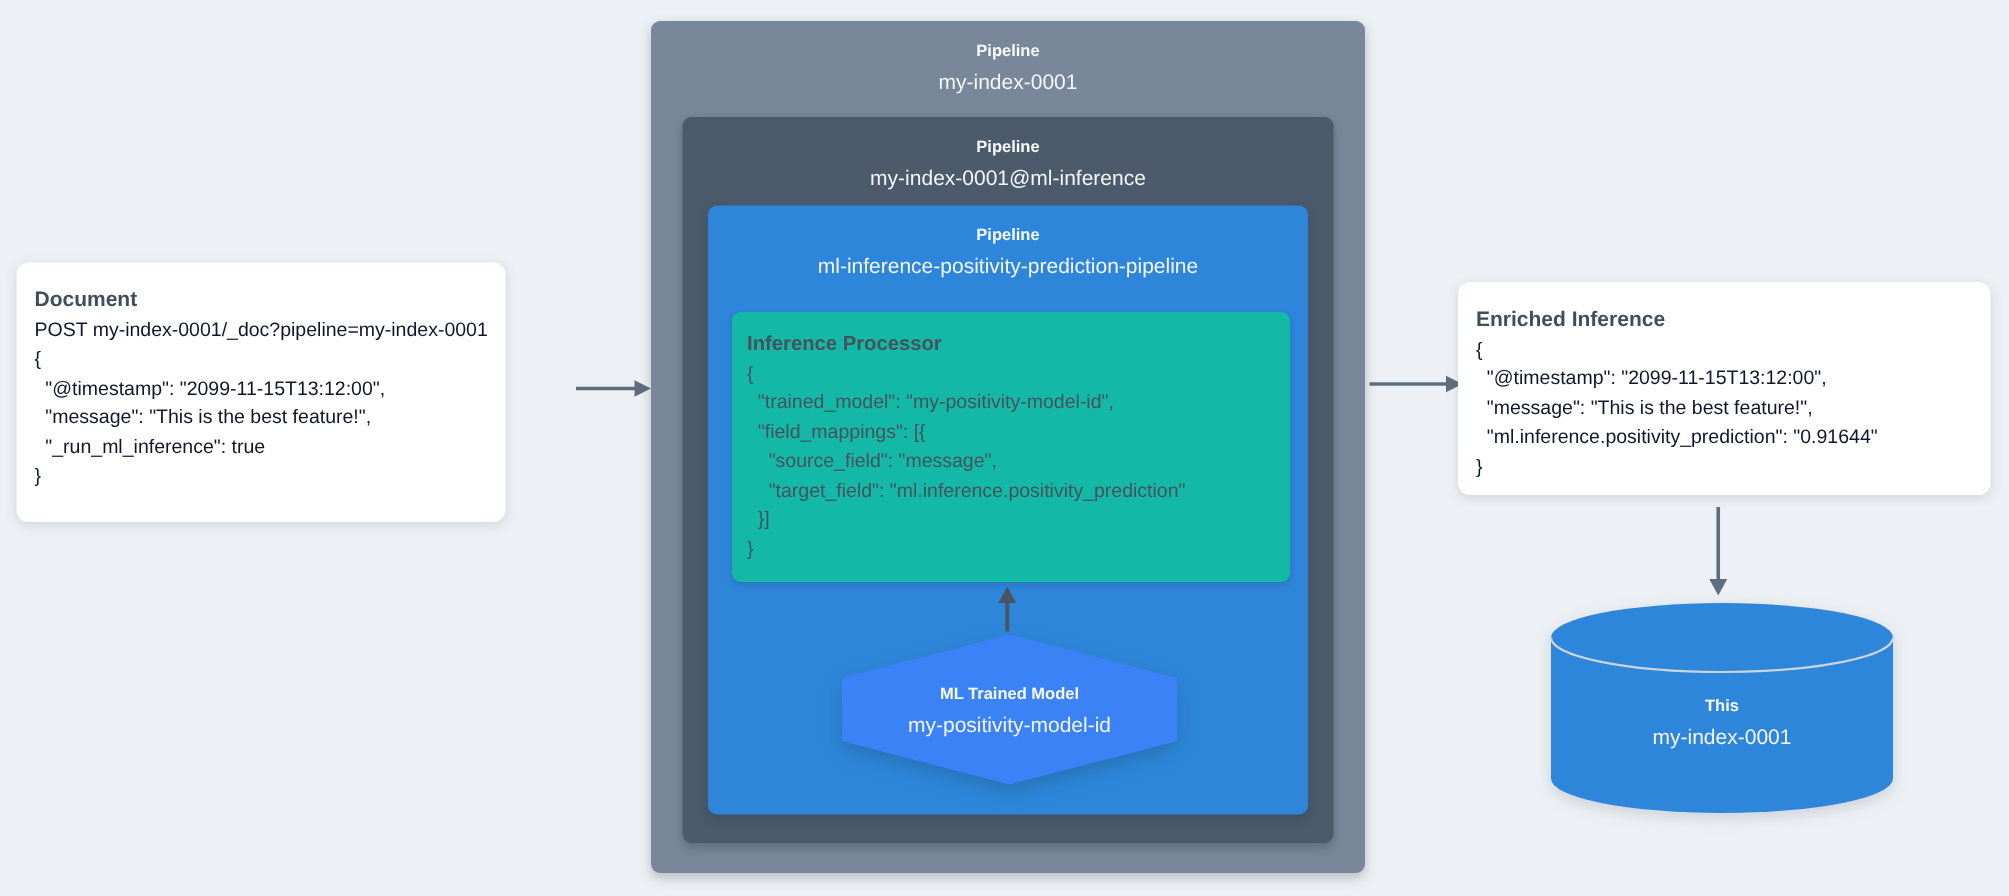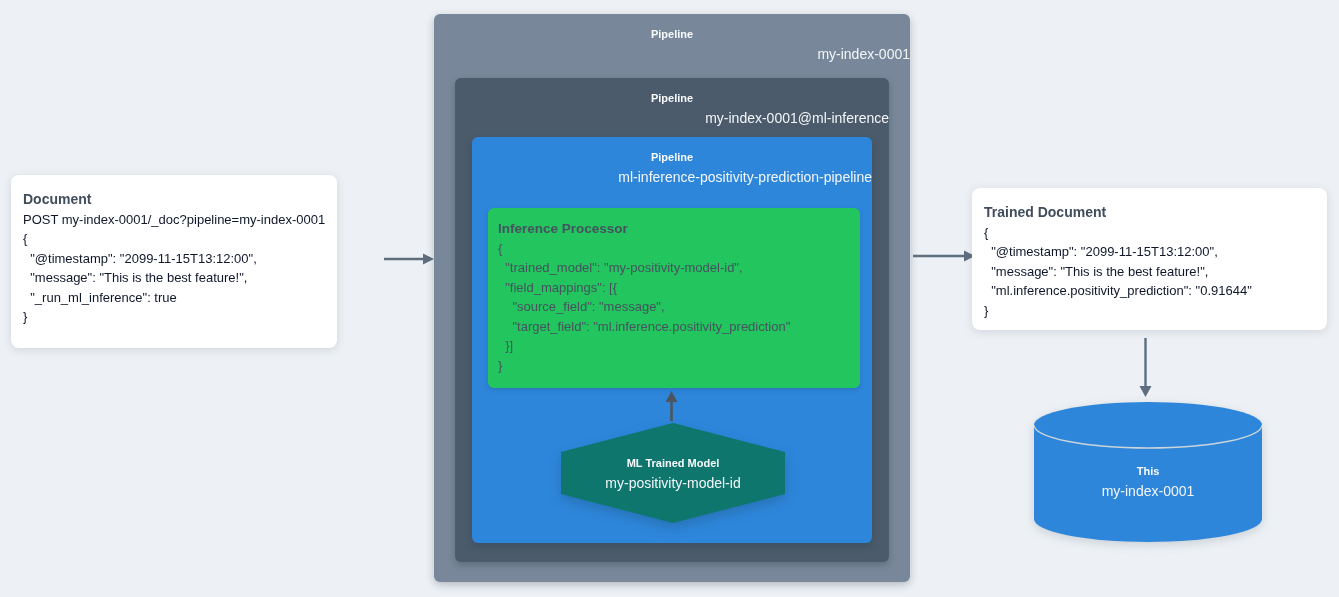--- a/index.html
+++ b/index.html
@@ -49,44 +49,43 @@
   .box-title {
     font-size: 11px;
     font-weight: bold;
     line-height: 20px;
     color: #f8fafc;
   }
   .box-sub {
     font-size: 14px;
     line-height: 20px;
     color: #f3f6f9;
-    text-align: right;
   }
   
   .processor {
     position: absolute;
     left: 488px; top: 208px; width: 372px; height: 180px;
-    background: #22c55e;
+    background: #14b8a6;
     border-radius: 6px;
     box-sizing: border-box;
     padding: 11px 8px 0 10px;
     text-align: left;
     box-shadow: 0 2px 5px rgba(30,45,60,0.18);
   }
   .processor .card-title { color: #46535f; font-size: 13.5px; }
   .processor .code { color: #46535f; }
   
   .hex-wrap {
     position: absolute;
     left: 561px; top: 423px; width: 224px; height: 100px;
     filter: drop-shadow(0 5px 6px rgba(15,60,70,0.25));
   }
   .hexagon {
     width: 100%; height: 100%;
-    background: #0f766e;
+    background: #3b82f6;
     clip-path: polygon(50% 0%, 100% 29%, 100% 71%, 50% 100%, 0% 71%, 0% 29%);
     display: flex;
     flex-direction: column;
     align-items: center;
     justify-content: center;
     text-align: center;
   }
   
   .arrow { position: absolute; }
   .arrow line    { stroke: #5e6e7f; stroke-width: 2.4; }
@@ -168,21 +167,21 @@
       <div class="box-sub">my-positivity-model-id</div>
     </div>
   </div>
 
   <svg class="arrow" style="left:912px; top:249px;" width="64" height="14" viewBox="0 0 64 14">
     <line x1="1" y1="7" x2="53" y2="7"></line>
     <polygon points="52,1.5 63,7 52,12.5"></polygon>
   </svg>
 
   <div class="card" style="left:972px; top:188px; width:355px; height:142px;">
-    <div class="card-title">Trained Document</div>
+    <div class="card-title">Enriched Inference</div>
     <div class="code">{
   "@timestamp": "2099-11-15T13:12:00",
   "message": "This is the best feature!",
   "ml.inference.positivity_prediction": "0.91644"
 }</div>
   </div>
 
   <svg class="arrow" style="left:1138px; top:338px;" width="15" height="60" viewBox="0 0 15 60">
     <line x1="7.5" y1="0" x2="7.5" y2="50"></line>
     <polygon points="1.5,48 13.5,48 7.5,59"></polygon>

